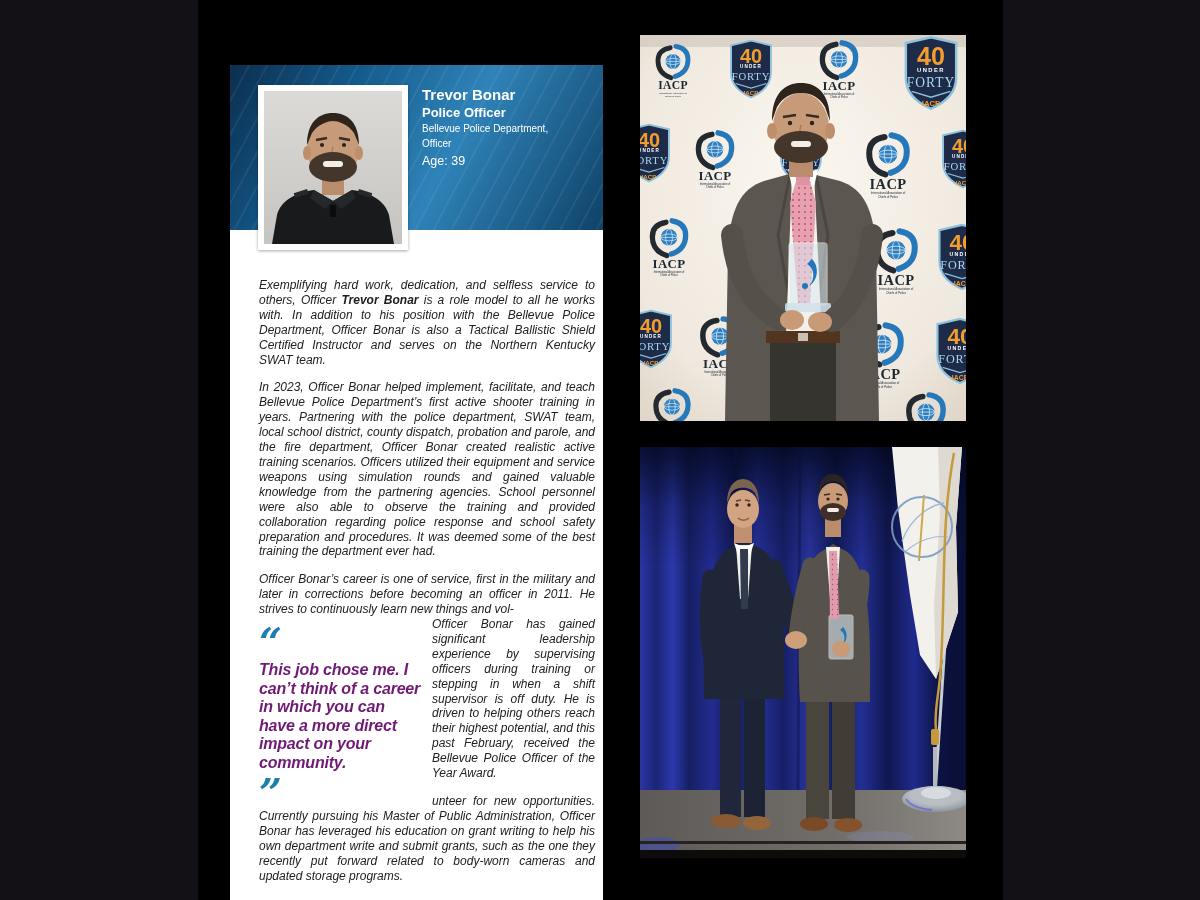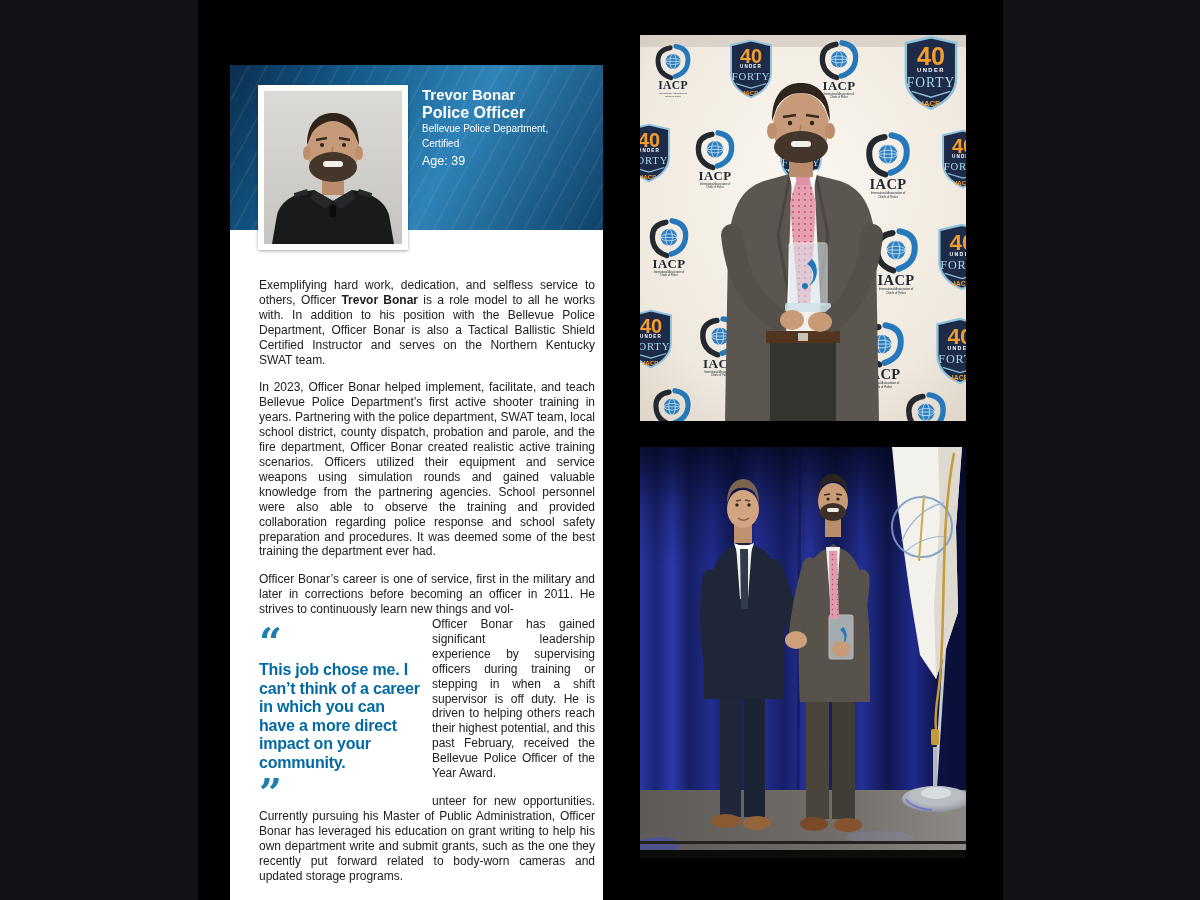--- a/index.html
+++ b/index.html
@@ -29,44 +29,45 @@
     position:absolute;left:28px;top:20px;width:150px;height:165px;
     background:#fff;padding:6px;box-sizing:border-box;
     box-shadow:0 1px 3px rgba(0,0,0,0.35);
     z-index:2;
   }
   .portrait svg{display:block;}
   .header-text{
     position:absolute;left:192px;top:20px;right:8px;color:#fff;
   }
   .h-name{font-size:15px;line-height:19px;font-weight:bold;}
-  .h-title{font-size:16px;line-height:17px;font-weight:bold;}
+  .h-title{font-size:13px;line-height:17px;font-weight:bold;}
   .h-org{font-size:10px;line-height:15px;}
   .h-age{font-size:12.5px;line-height:17px;font-weight:normal;margin-top:2px;}
   .card-body{
     padding:48px 8px 0 29px;
     color:#202020;
     font-size:12px;line-height:14.9px;
     text-align:justify;
+    font-style:italic;
   }
   .card-body p{margin:0 0 13px 0;}
   .card-body p.p3-intro{margin:0;}
   .wrap-zone p:first-of-type{margin-top:0;}
   .pull-quote{
     float:left;width:164px;margin:12px 9px 2px 0;
     text-align:left;
   }
   .qmark{
     font-family:"DejaVu Serif",serif;font-weight:bold;
     color:#1e7eae;font-size:40px;line-height:26px;height:26px;
     letter-spacing:-2px;
   }
   .qmark.close{margin-top:8px;}
   .qtext{
-    color:#0369a1;font-weight:bold;
+    color:#701a75;font-weight:bold;
     font-size:16px;line-height:18.5px;letter-spacing:-0.2px;
     margin-top:6px;
   }
   
   .photo{position:absolute;margin:0;padding:0;line-height:0;}
   .photo svg{display:block;}
   .top-photo{left:640px;top:35px;width:326px;height:386px;}
   .bottom-photo{left:640px;top:447px;width:326px;height:411px;}
 </style>
 </head>
@@ -102,21 +103,21 @@
         <polygon points="88,99 69,110 77,118 92,107" fill="#25272a"></polygon>
         <rect x="66" y="114" width="6" height="12" fill="#0b0c0d"></rect>
         <rect x="30" y="100" width="14" height="5" fill="#26292c" transform="rotate(-18 37 102)"></rect>
         <rect x="94" y="100" width="14" height="5" fill="#26292c" transform="rotate(18 101 102)"></rect>
       </svg>
     </div>
     <div class="header-text">
       <div class="h-name">Trevor Bonar</div>
       <div class="h-title">Police Officer</div>
       <div class="h-org">Bellevue Police Department,</div>
-      <div class="h-org">Certified</div>
+      <div class="h-org">Officer</div>
       <div class="h-age">Age: 39</div>
     </div>
   </header>
 
   <div class="card-body">
     <p><span>Exemplifying hard work, dedication, and selfless service to others, Officer </span><strong>Trevor Bonar</strong><span> is a role model to all he works with. In addition to his position with the Bellevue Police Department, Officer Bonar is also a Tactical Ballistic Shield Certified Instructor and serves on the Northern Kentucky SWAT team.</span></p>
     <p>In 2023, Officer Bonar helped implement, facilitate, and teach Bellevue Police Department’s first active shooter training in years. Partnering with the police department, SWAT team, local school district, county dispatch, probation and parole, and the fire department, Officer Bonar created realistic active training scenarios. Officers utilized their equipment and service weapons using simulation rounds and gained valuable knowledge from the partnering agencies. School personnel were also able to observe the training and provided collaboration regarding police response and school safety preparation and procedures. It was deemed some of the best training the department ever had.</p>
     <p class="p3-intro">Officer Bonar’s career is one of service, first in the military and later in corrections before becoming an officer in 2011. He strives to continuously learn new things and vol-</p>
     <div class="wrap-zone">
       <aside class="pull-quote">

